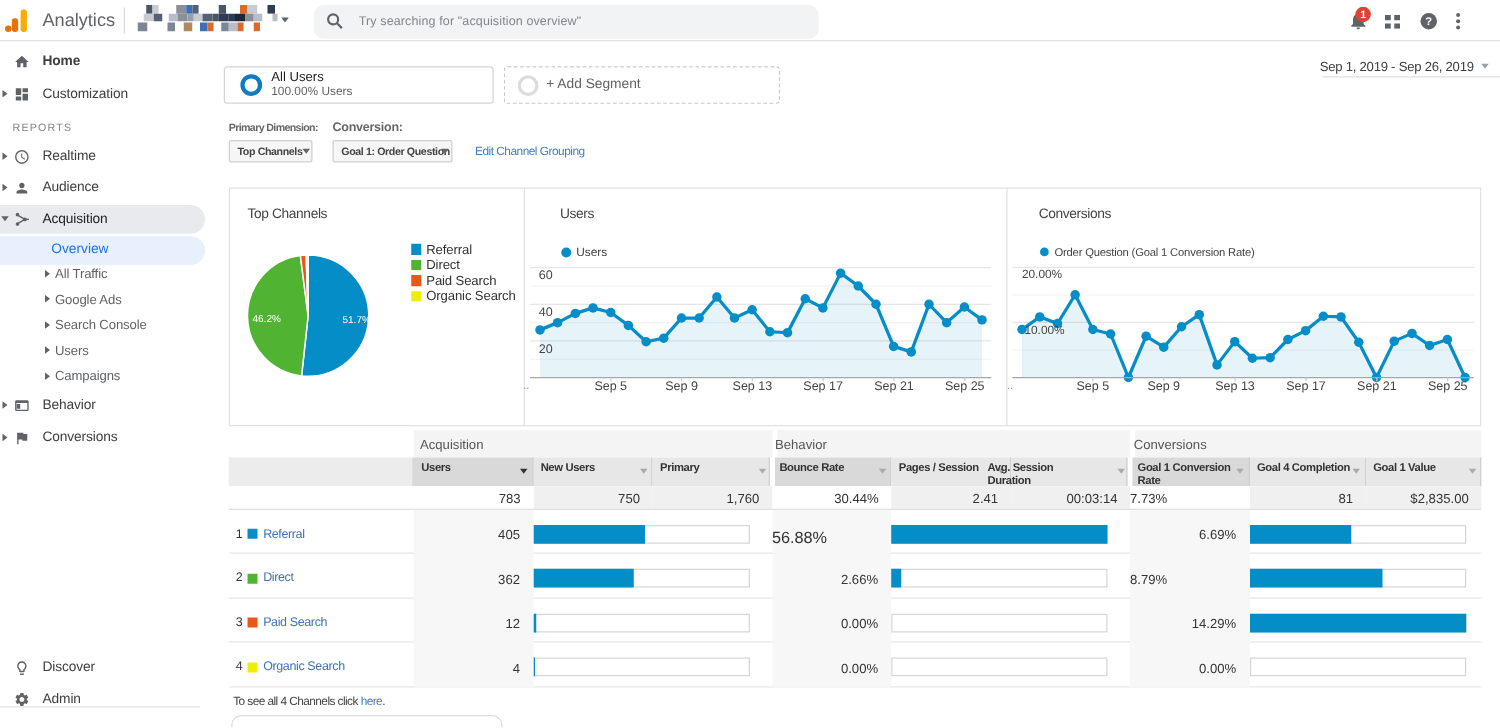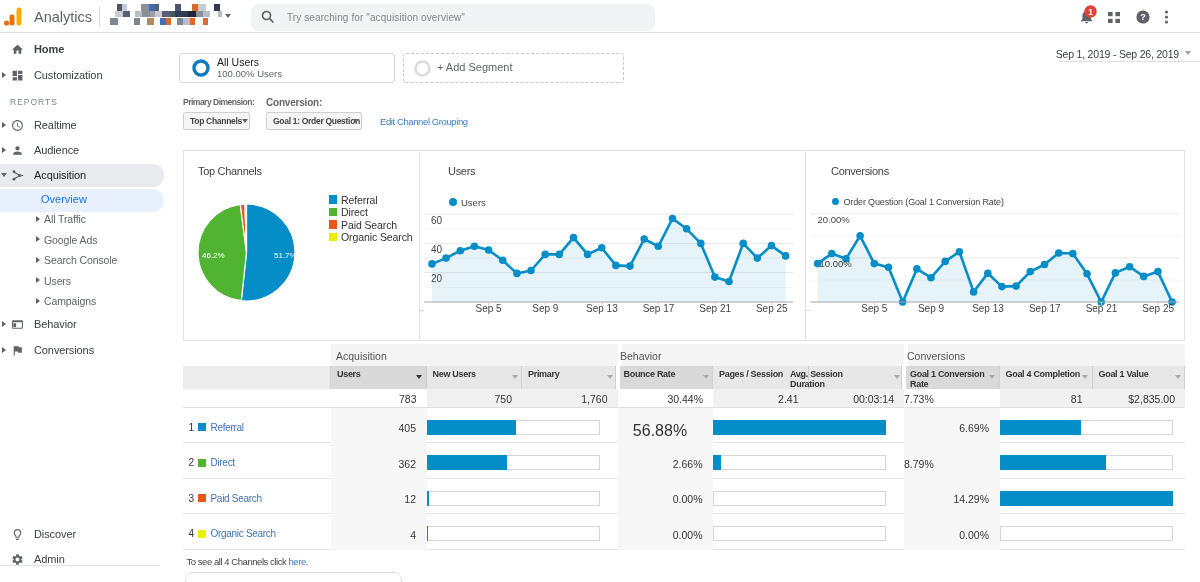--- a/index.html
+++ b/index.html
@@ -382,21 +382,21 @@
     <div class="abs" style="left:1092.5px;top:389px;width:92.5px;height:18.5px;background:#f0f0f0;border-bottom:1px solid #e0e0e0"></div>
     <div class="abs" style="left:1092.5px;top:392.5px;width:82.5px;font-size:10.5px;color:#333;text-align:right">$2,835.00</div>
     <div class="abs" style="left:183px;top:407.5px;width:1002px;height:35.5px;border-bottom:1px solid #e6e6e6"></div>
     <div class="abs" style="left:331px;top:407.5px;width:95.5px;height:35.5px;background:#f7f7f7"></div>
     <div class="abs" style="left:617.5px;top:407.5px;width:95.5px;height:35.5px;background:#f7f7f7"></div>
     <div class="abs" style="left:904px;top:407.5px;width:95.5px;height:35.5px;background:#f7f7f7"></div>
     <div class="abs" style="left:188.5px;top:421.75px;font-size:10px;color:#333">1</div>
     <div class="abs" style="left:198px;top:423.25px;width:8px;height:8px;background:#058dc7"></div>
     <div class="abs" style="left:210.5px;top:421.75px;font-size:10px;letter-spacing:-0.3px;color:#4272b4">Referral</div>
     <div class="abs" style="left:331px;top:422.25px;width:85px;font-size:10.5px;color:#333;text-align:right">405</div>
-    <div class="abs" style="left:617.5px;top:422.25px;width:85px;font-size:16px;color:#333;text-align:center">56.88%</div>
+    <div class="abs" style="left:617.5px;top:422.25px;width:85px;font-size:13px;color:#333;text-align:left">56.88%</div>
     <div class="abs" style="left:904px;top:422.25px;width:85px;font-size:10.5px;color:#333;text-align:right">6.69%</div>
     <div class="abs" style="left:426.5px;top:419.5px;width:173px;height:15px;background:#fff;border:1px solid #d7d7d7"></div>
     <div class="abs" style="left:426.5px;top:419.5px;width:89.5px;height:15px;background:#058dc7"></div>
     <div class="abs" style="left:713px;top:419.5px;width:173px;height:15px;background:#fff;border:1px solid #d7d7d7"></div>
     <div class="abs" style="left:713px;top:419.5px;width:173.0px;height:15px;background:#058dc7"></div>
     <div class="abs" style="left:999.5px;top:419.5px;width:173px;height:15px;background:#fff;border:1px solid #d7d7d7"></div>
     <div class="abs" style="left:999.5px;top:419.5px;width:81.0px;height:15px;background:#058dc7"></div>
     <div class="abs" style="left:183px;top:443.0px;width:1002px;height:35.5px;border-bottom:1px solid #e6e6e6"></div>
     <div class="abs" style="left:331px;top:443.0px;width:95.5px;height:35.5px;background:#f7f7f7"></div>
     <div class="abs" style="left:617.5px;top:443.0px;width:95.5px;height:35.5px;background:#f7f7f7"></div>

